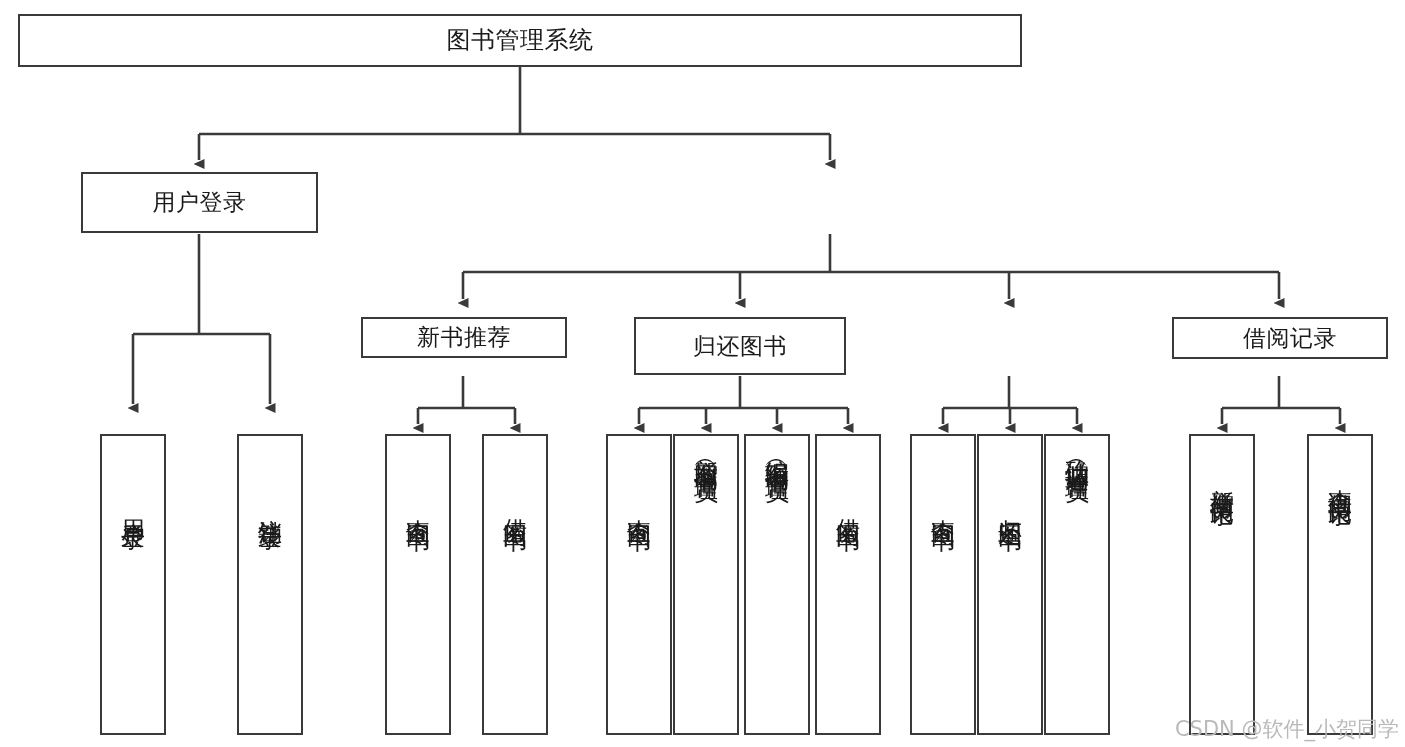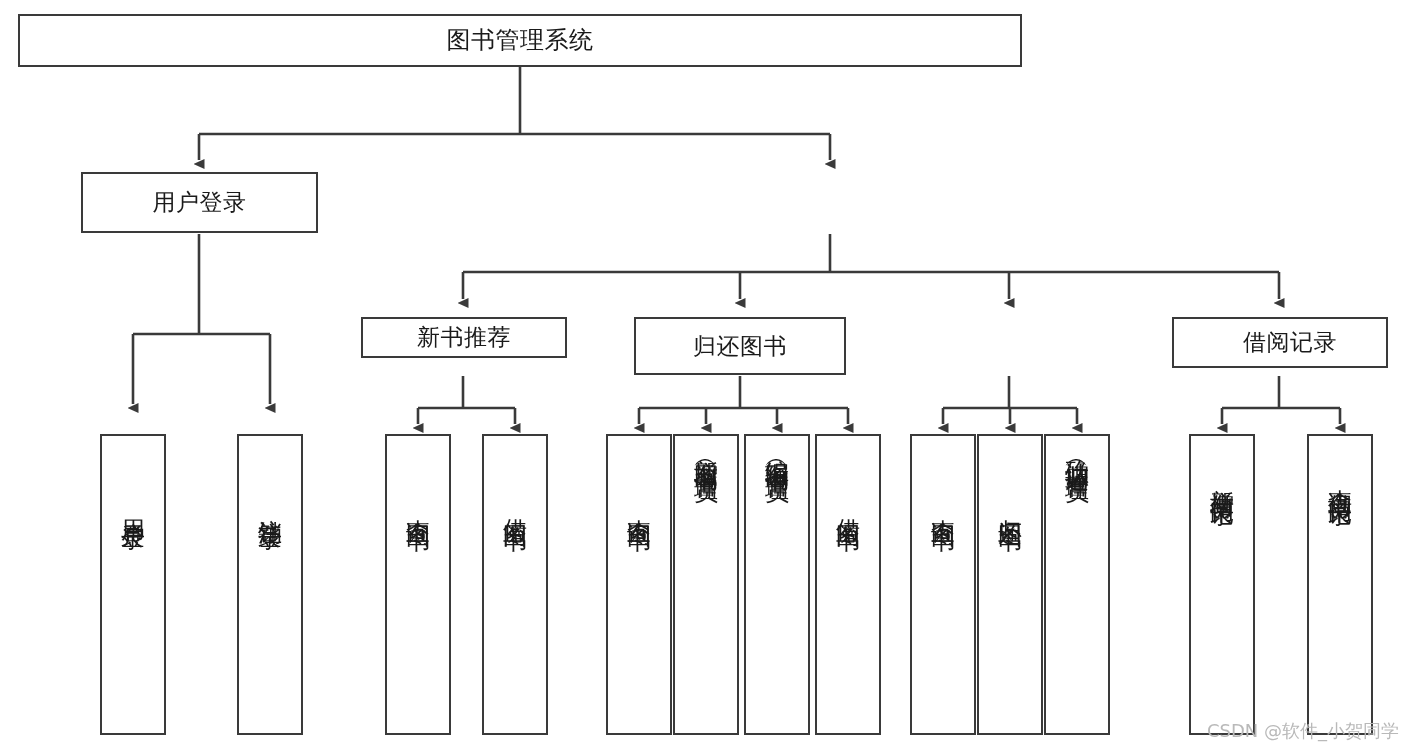--- a/index.html
+++ b/index.html
@@ -66,21 +66,21 @@
     white-space: nowrap;
     max-height: 288px;
   }
   .node.vert.tall .lbl {
     max-height: 292px;
   }
   .watermark {
     position: absolute;
     right: 6px;
     bottom: 4px;
-    font-size: 18px;
+    font-size: 21px;
     color: #b9b9b9;
     white-space: nowrap;
     z-index: 5;
     font-family: "DejaVu Sans", "Liberation Sans", sans-serif;
   }
 </style>
 </head>
 <body>
 
 <div id="canvas">
@@ -142,21 +142,21 @@
   <div class="node horiz" style="left:81px; top:172px; width:237px; height:61px;">
     <span class="lbl">用户登录</span>
   </div>
 
   <div class="node horiz" style="left:361px; top:317px; width:206px; height:41px;">
     <span class="lbl">新书推荐</span>
   </div>
   <div class="node horiz" style="left:634px; top:317px; width:212px; height:58px;">
     <span class="lbl">归还图书</span>
   </div>
-  <div class="node horiz" style="left:1172px; top:317px; width:216px; height:51px;padding-left:20px;">
+  <div class="node horiz" style="left:1172px; top:317px; width:216px; height:42px;padding-left:20px;">
     <span class="lbl">借阅记录</span>
   </div>
 
   <div class="node vert" style="left:100px; top:434px; width:66px; height:301px; padding-top:64px;">
     <span class="lbl">用户登录</span>
   </div>
   <div class="node vert" style="left:237px; top:434px; width:66px; height:301px; padding-top:64px;">
     <span class="lbl">注销登录</span>
   </div>
 

